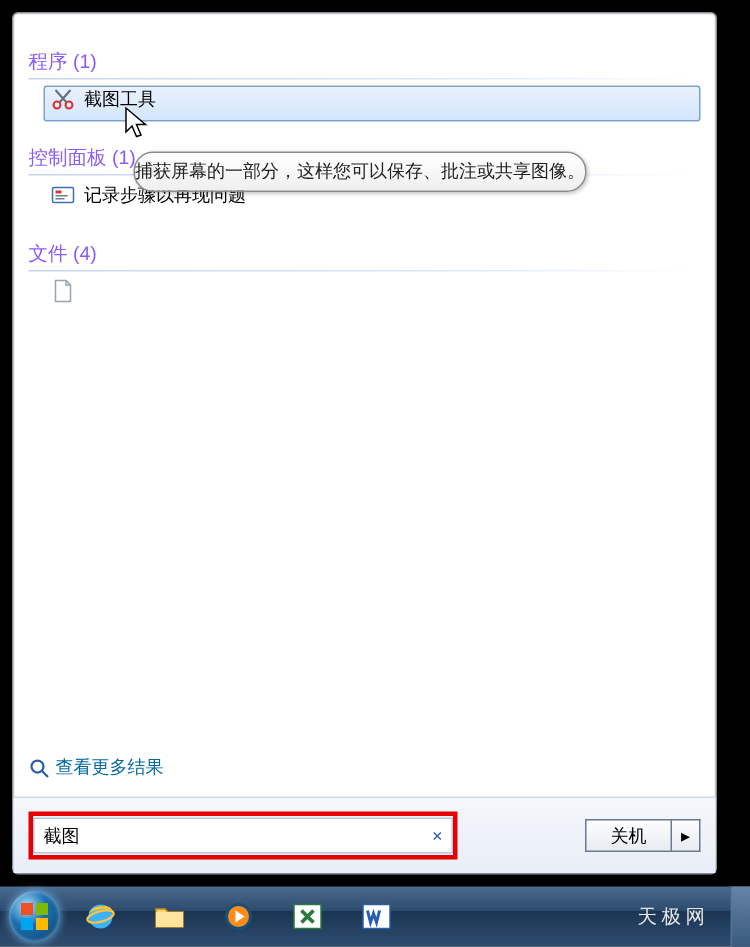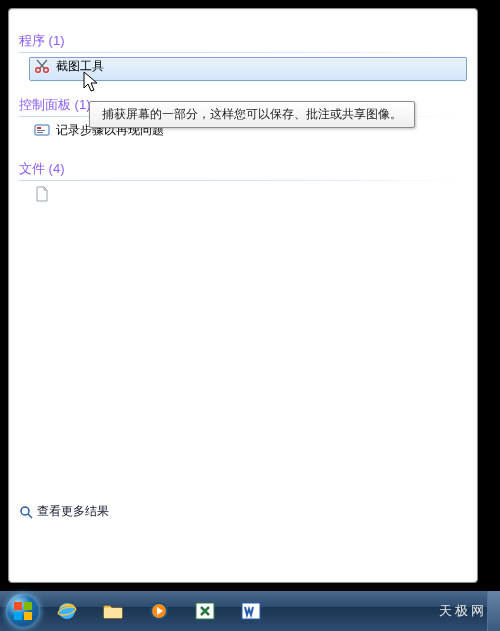--- a/index.html
+++ b/index.html
@@ -6,41 +6,41 @@
 .frame{position:absolute;left:0;top:0;width:500px;height:631px;background:#000}
 .panel{position:absolute;left:8px;top:8px;width:468px;height:573px;background:#fff;border:1px solid #8a8f96;border-radius:4px;box-shadow:inset 0 0 2px rgba(0,0,0,.2)}
 .content{position:absolute;left:0;top:0;right:0;bottom:90px;padding:8px 10px;overflow:hidden}
 .section-header{color:#8b5cf6;font-size:13px;margin:15px 0 2px 0}
 .divider{height:1px;background:linear-gradient(to right,#c4d5ef,#dbe6f6 60%,#fff);margin:2px 0 4px 0}
 .item{display:flex;align-items:flex-start;height:22px;padding:0 4px;border:1px solid transparent;border-radius:2px}
 .item .ic{width:16px;height:16px;margin-right:6px;flex:0 0 16px}
 .item .tx{color:#000}
 .item.sel{background:linear-gradient(#e9f2fd,#d3e6fc);border-color:#7da2ce}
 .indent{margin-left:10px}
-.tooltip{position:absolute;left:80px;top:92px;background:linear-gradient(#ffffff,#efefef);border:1px solid #8b8b8b;border-radius:2px;padding:4px 12px;box-shadow:1px 1px 3px rgba(0,0,0,.25);color:#222;z-index:5}
+.tooltip{position:absolute;left:80px;top:92px;background:linear-gradient(#ffffff,#efefef);border:1px solid #8b8b8b;border-radius:13px;padding:4px 0;box-shadow:1px 1px 3px rgba(0,0,0,.25);color:#222;z-index:5}
 .cursor{position:absolute;left:74px;top:62px;z-index:6}
-.more-row{position:absolute;left:10px;bottom:62px;display:flex;align-items:center;color:#0f172a}
+.more-row{position:absolute;left:10px;bottom:62px;display:flex;align-items:center;color:#0369a1}
 .more-row .mag{width:14px;height:14px;margin-right:4px}
 .bottom-bar{position:absolute;left:0;right:0;bottom:0;height:50px;border-top:1px solid #d0d7e5;background:linear-gradient(#f4f7fb,#e9eef7);display:flex;align-items:center;padding:0 10px}
 .search-wrap{position:relative;width:280px;height:26px;border:3px solid #e60000;display:flex;align-items:center}
 .search-box{flex:1;height:22px;border:1px solid #b4c4dd;background:#fff;padding:0 22px 0 6px;font-family:inherit;font-size:12px;outline:none}
 .clear-x{position:absolute;right:7px;top:50%;margin-top:-7px;color:#2a5db0;cursor:pointer;font-size:12px}
 .spacer{flex:1}
 .shutdown{display:flex;height:22px}
 .shutdown button{height:22px;border:1px solid #6b7a8f;background:linear-gradient(#fdfdfd,#e7ecf3);font-family:inherit;font-size:12px;padding:0 16px;cursor:pointer}
 .shutdown button.arrow{padding:0 6px;border-left:0}
 .taskbar{position:absolute;left:0;right:0;bottom:0;height:40px;background:linear-gradient(#4a6a8e 0%,#2d4b6d 40%,#1b3552 41%,#2e4d71 100%);display:flex;align-items:center;padding-left:4px}
 .startbtn{width:40px;height:40px;position:relative}
 .orb{width:34px;height:34px;border-radius:50%;background:radial-gradient(circle at 35% 30%,#a8e0ff 0%,#1a6fb0 40%,#0b3d6b 100%);box-shadow:0 0 6px rgba(120,200,255,.8),inset 0 0 3px rgba(255,255,255,.6);position:absolute;left:2px;top:3px;display:flex;align-items:center;justify-content:center}
 .winlogo{width:18px;height:18px;display:grid;grid-template:1fr 1fr/1fr 1fr;gap:1px}
 .winlogo div{width:8px;height:8px}
 .tb-item{width:44px;height:32px;margin:0 1px;border-radius:2px;display:flex;align-items:center;justify-content:center}
 .tb-item svg{width:24px;height:24px}
 .tb-right{margin-left:auto;display:flex;align-items:center;height:100%}
-.watermark{color:#e6e6e6;font-size:13px;letter-spacing:3px}
+.watermark{color:#e6e6e6;font-size:13px;margin-right:14px;letter-spacing:3px}
 .showdesk{width:12px;height:40px;border-left:1px solid #557399;background:linear-gradient(#6584a7,#3a5a7e)}
 
 .ic-file{fill:#fff;stroke:#9aa4af;stroke-width:1}
 </style>
 </head>
 <body>
 
 <div class="frame">
 
   <div class="panel">
@@ -88,20 +88,31 @@
     <div class="more-row">
       <span class="mag">
         <svg viewBox="0 0 14 14">
             <circle cx="6" cy="6" r="4" fill="none" stroke="#2a5db0" stroke-width="1.5"></circle>
             <line x1="9" y1="9" x2="13" y2="13" stroke="#2a5db0" stroke-width="1.5"></line>
           </svg>
       </span>
       <span>查看更多结果</span>
     </div>
 
+    <div class="bottom-bar">
+      <div class="search-wrap">
+        <input class="search-box" value="截图" style="">
+        <span class="clear-x">×</span>
+      </div>
+      <div class="spacer"></div>
+      <div class="shutdown">
+        <button>关机</button>
+        <button class="arrow">▸</button>
+      </div>
+    </div>
 
     <div class="tooltip">捕获屏幕的一部分，这样您可以保存、批注或共享图像。</div>
 
     <div class="cursor">
       <svg width="20" height="26" viewBox="0 0 20 26">
           <path d="M1 1 L1 17 L5 13 L8 20 L11 19 L8 12 L14 12 Z" fill="#fff" stroke="#000" stroke-width="1"></path>
         </svg>
     </div>
   </div>
 

